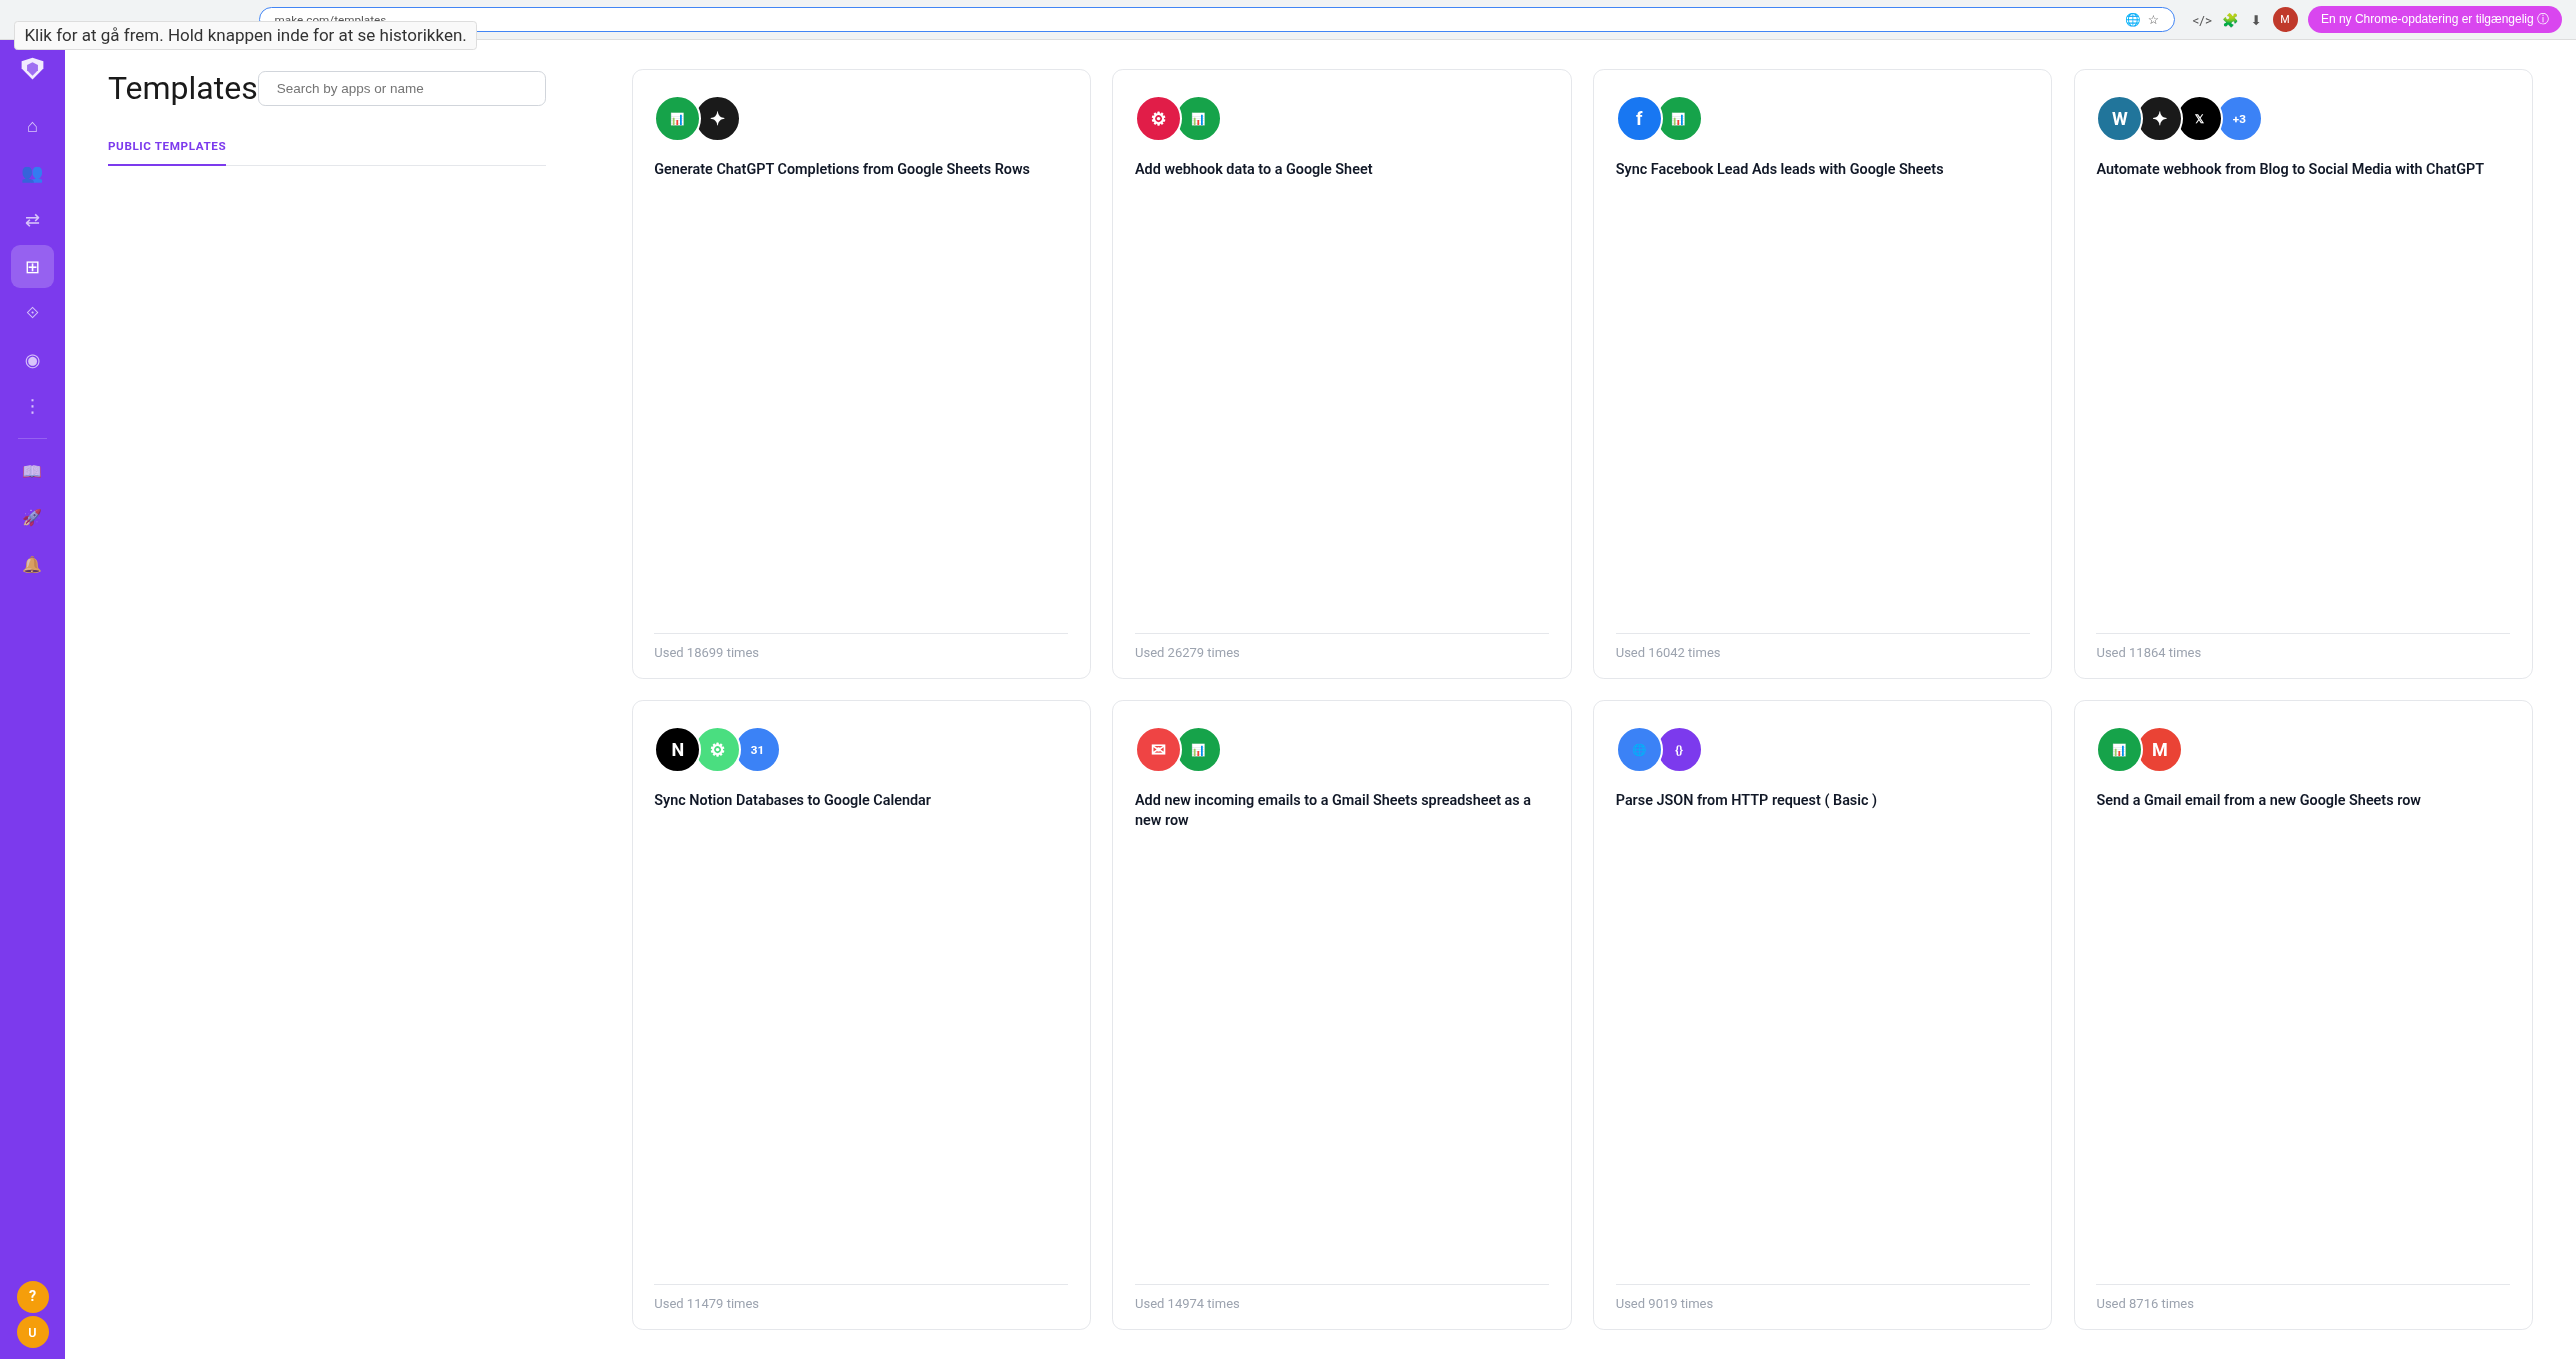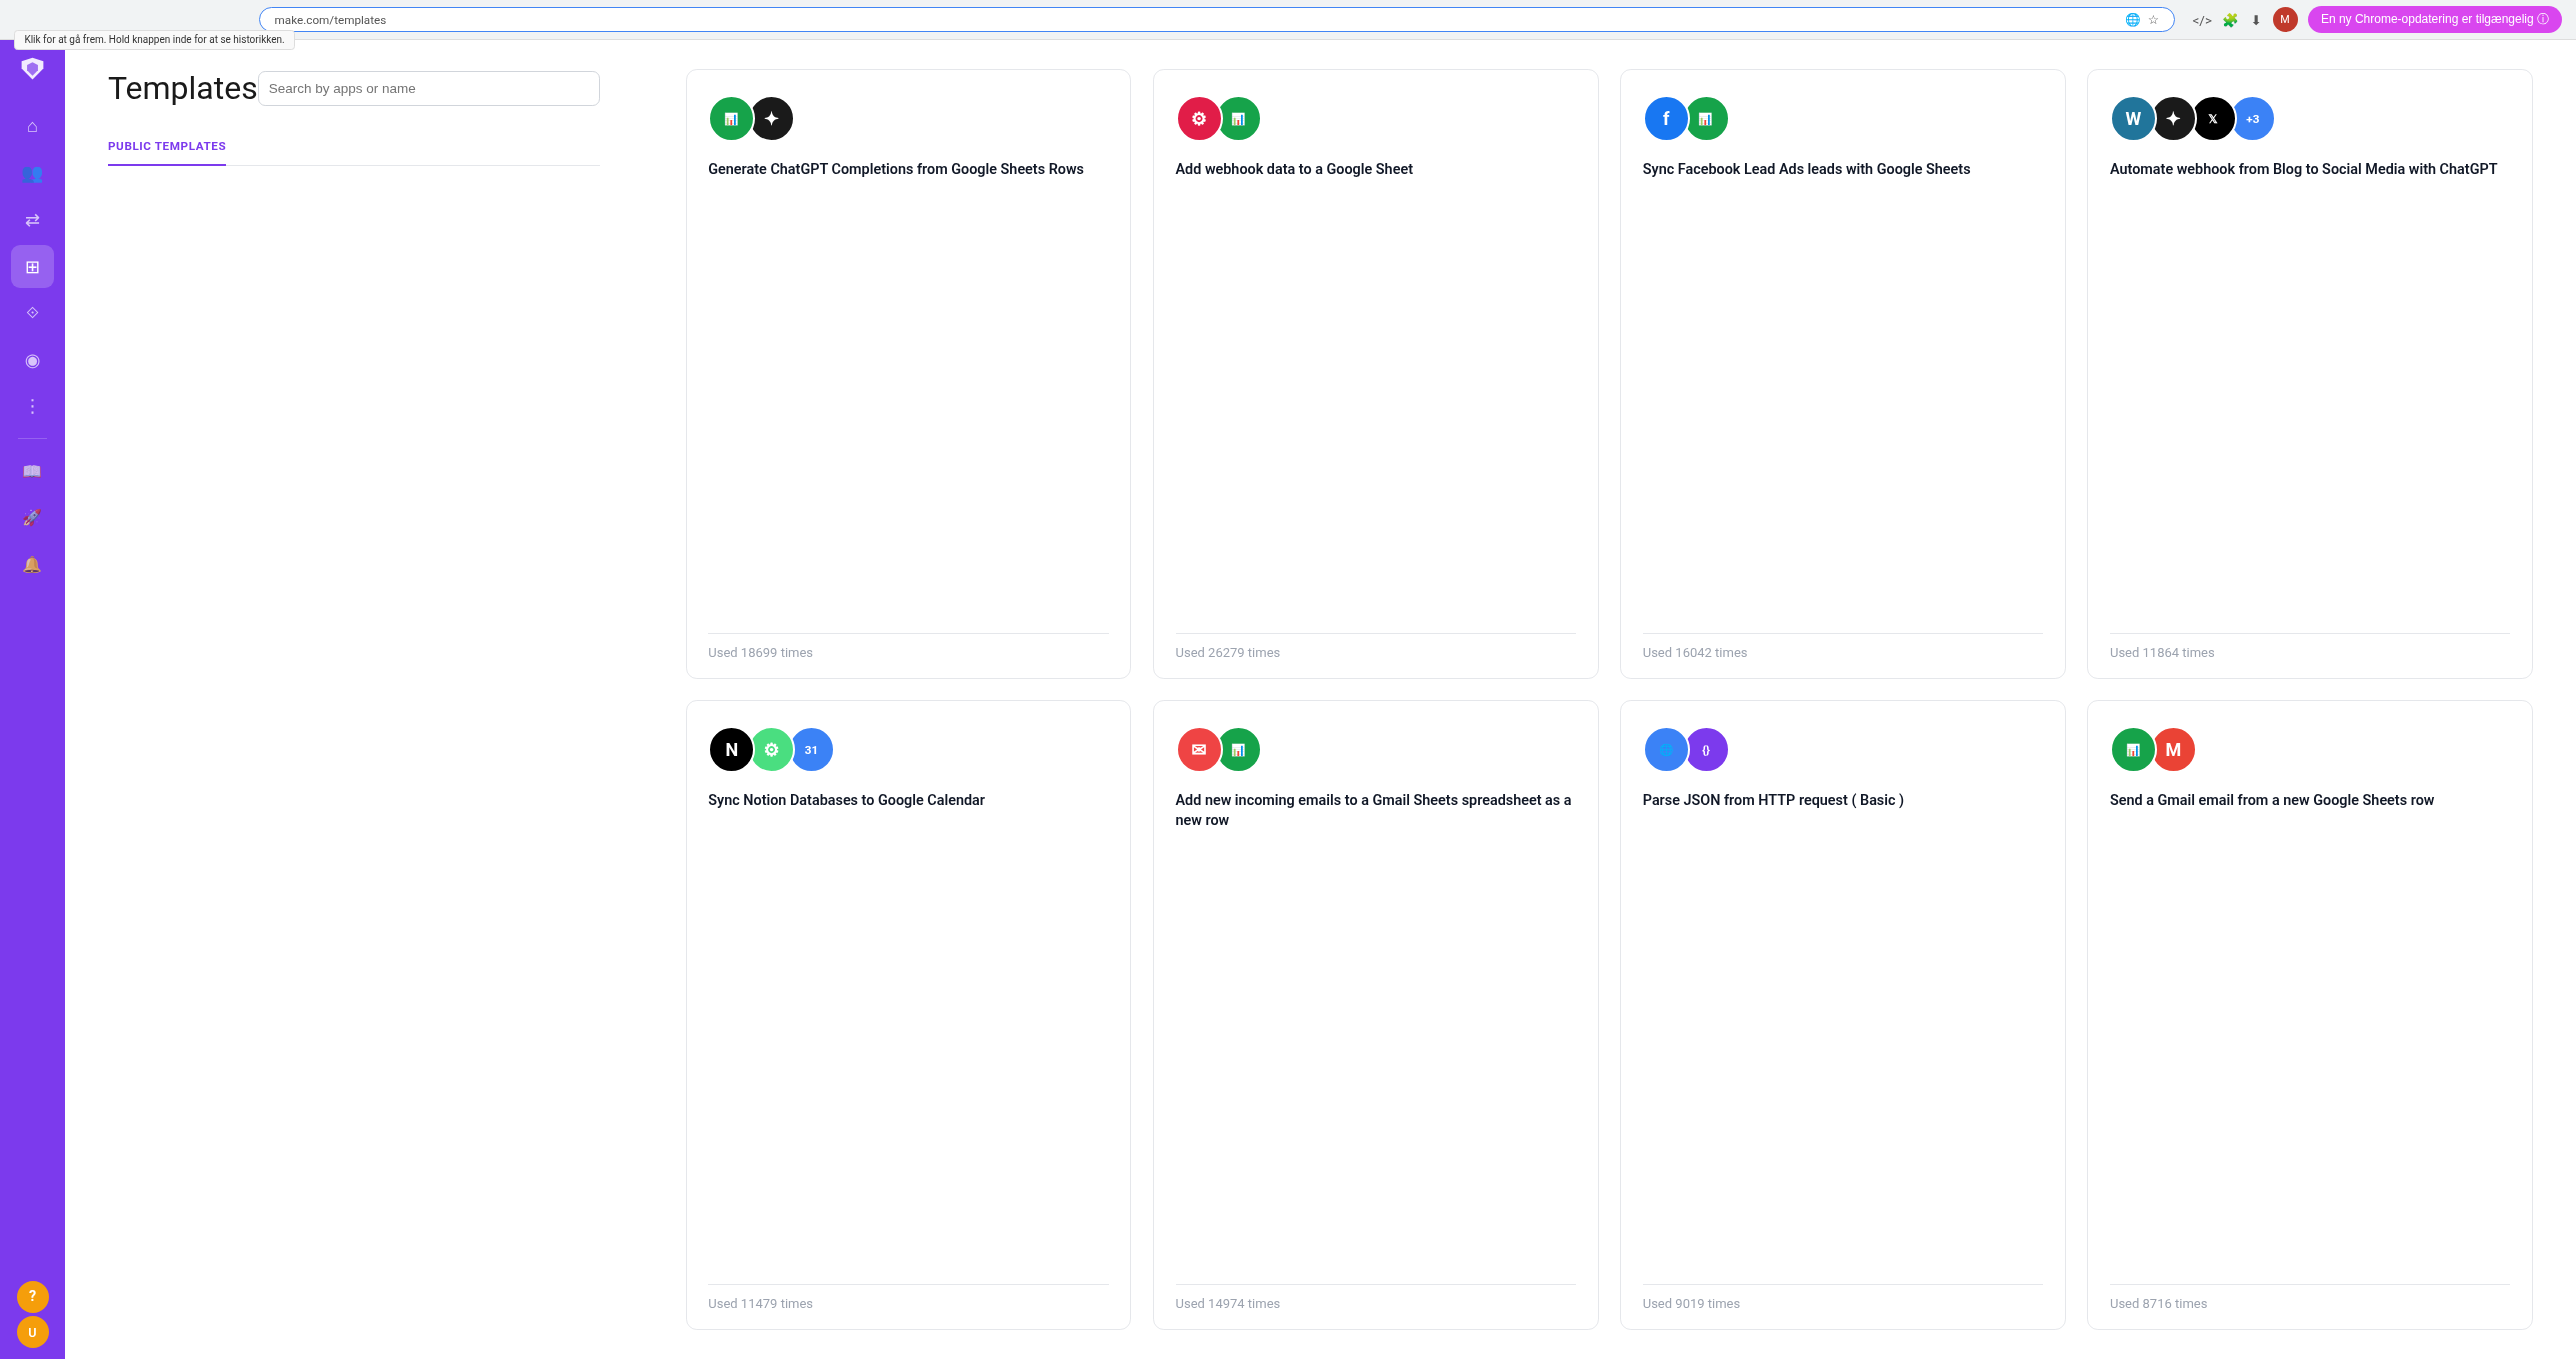--- a/index.html
+++ b/index.html
@@ -73,23 +73,23 @@
       margin-bottom: 21.6px;
     }
     .page-title {
       font-size: 32px;
       font-weight: 400;
       color: #1a1a1a;
     }
     .search-box {
       border: 0.9px solid #d1d5db;
       border-radius: 7.2px;
-      padding: 9px 10px;
+      padding: 9px 18px;
       font-size: 13.5px;
-      width: 342px;
+      width: 288px;
       color: #4c1d95;
       outline: none;
       background: white;
     }
 
     
     .tabs {
       display: flex;
       gap: 29px;
       border-bottom: 0.9px solid #e5e7eb;
@@ -187,24 +187,24 @@
       display: flex;
       align-items: center;
     }
     .browser-actions { display: flex; align-items: center; gap: 10.8px; margin-left: 7.2px; }
 
     .tooltip-bar {
       background: #f9f9f9;
       border: 0.9px solid #ddd;
       border-radius: 3.6px;
       padding: 3.6px 9px;
-      font-size: 10px;
+      font-size: 17px;
       color: #333;
       position: absolute;
-      top: 10px;
+      top: 1px;
       left: 0px;
       white-space: nowrap;
     }
 
     .page-wrapper { display: flex; flex-direction: column; height: 100vh; }
   </style>
 </head>
 <body>
 
 <div class="page-wrapper">

